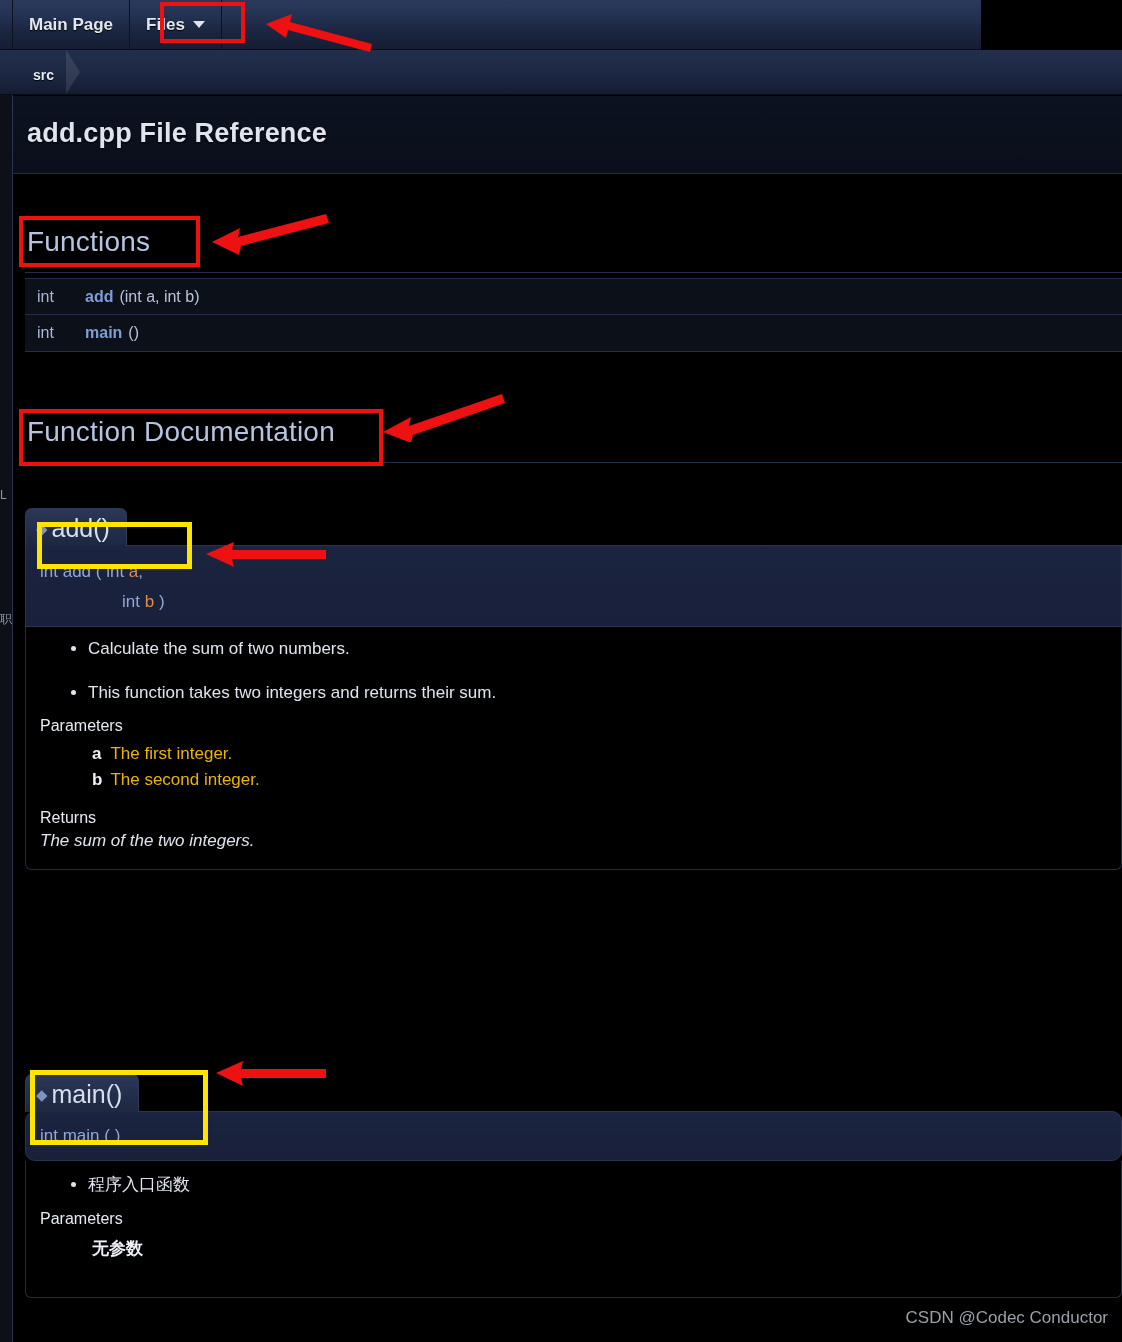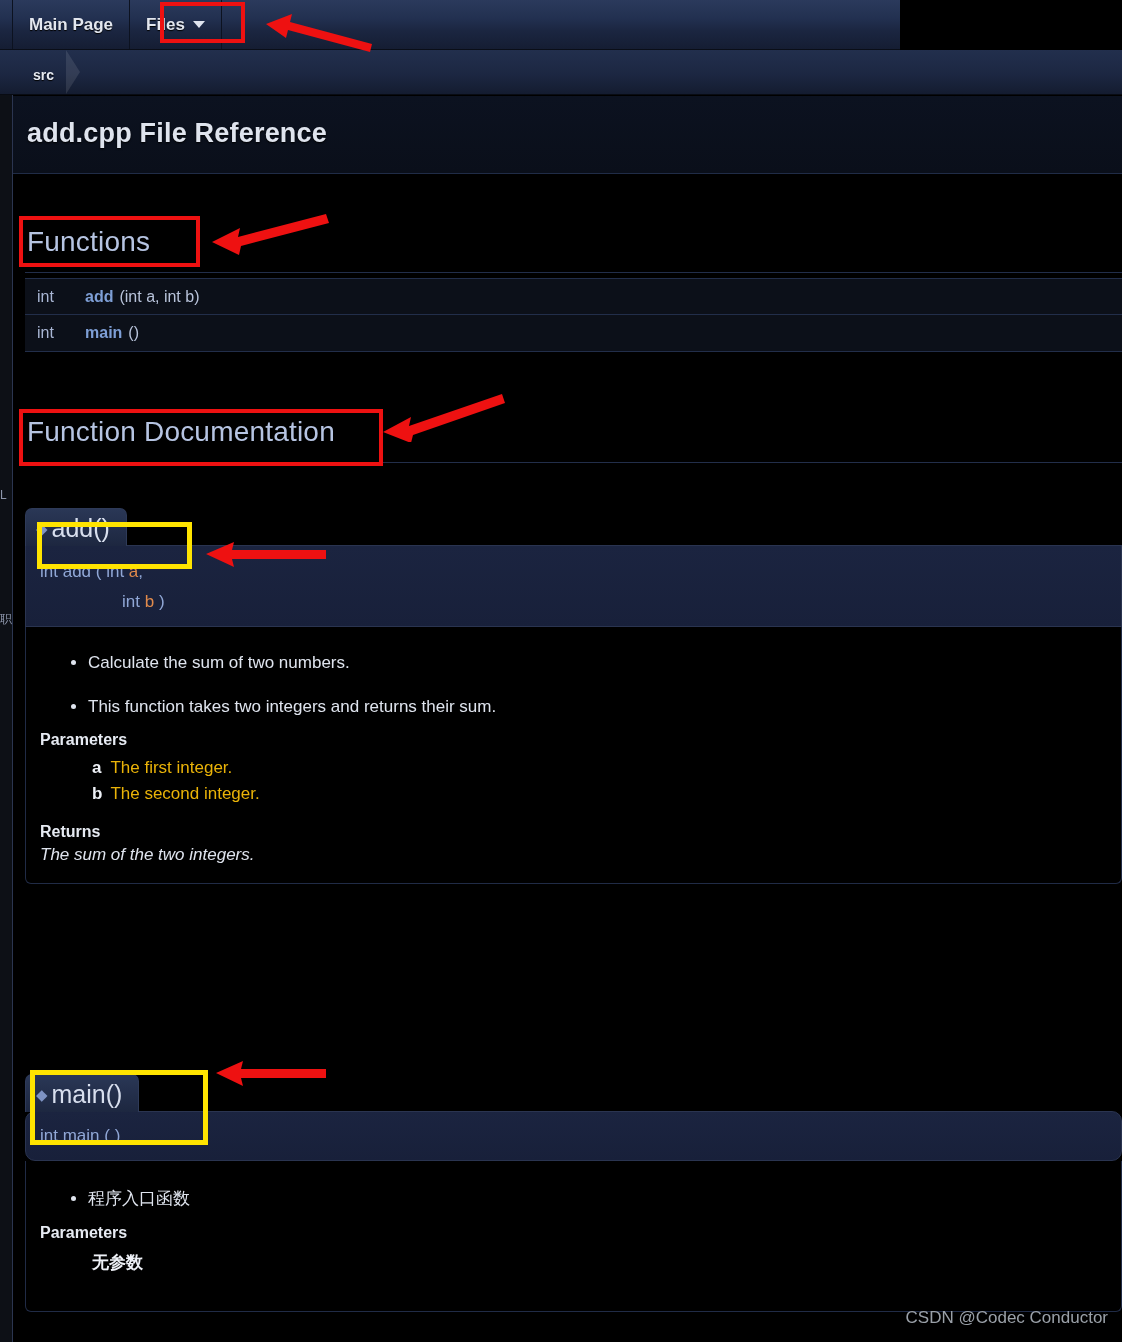--- a/index.html
+++ b/index.html
@@ -37,21 +37,21 @@
     overflow: hidden;
     white-space: nowrap;
     font-family: "Liberation Sans", sans-serif;
   }
   .side-ghost.g1 { top: 489px; }
   .side-ghost.g2 { top: 613px; }
 
   
   .navrow {
     position: absolute; left: 0; top: 0;
-    width: 900px; height: 50px;
+    width: 981px; height: 50px;
     background: linear-gradient(to bottom, #2b3a5c 0%, #223050 38%, #1b2641 62%, #151d33 100%);
     border-bottom: 1px solid #0a0e18;
   }
   .navtabs {
     position: absolute; left: 12px; top: 0;
     height: 49px;
     display: flex;
     align-items: stretch;
   }
   .navtab {
@@ -204,39 +204,39 @@
     padding: 16px 14px 14px 14px;
   }
   .memproto .lnk { color: #90a7d6; text-align: right; }
   .memproto .pname { color: #e08a4c; }
   .memproto .line2 { padding-left: 82px; margin-top: 10px; }
   .memdoc {
     background: #000000;
     border: 1px solid #202b46;
     border-top: none;
     border-radius: 0 0 6px 6px;
-    padding: 18px 14px 18px 14px;
+    padding: 4px 14px 18px 14px;
     color: #d6dbe6;
     font-size: 17px;
   }
   .memdoc ul {
     margin: 0 0 0 0;
     padding-left: 48px;
     list-style: disc;
   }
   .memdoc ul li {
     margin: 8px 0 24px 0;
     color: #dfe4ee;
     font-size: 17px;
   }
   .memdoc ul li:last-child { margin-bottom: 14px; }
   .sectlabel {
     color: #e6eaf2;
     font-size: 16px;
-    font-weight: bold;
+    font-weight: normal;
     margin: 10px 0 4px 0;
   }
   .paramtable {
     margin: 6px 0 16px 52px;
     border-collapse: collapse;
   }
   .paramtable td { padding: 3px 0; vertical-align: top; }
   .pnamecell {
     color: #eef1f7;
     font-size: 17px;

